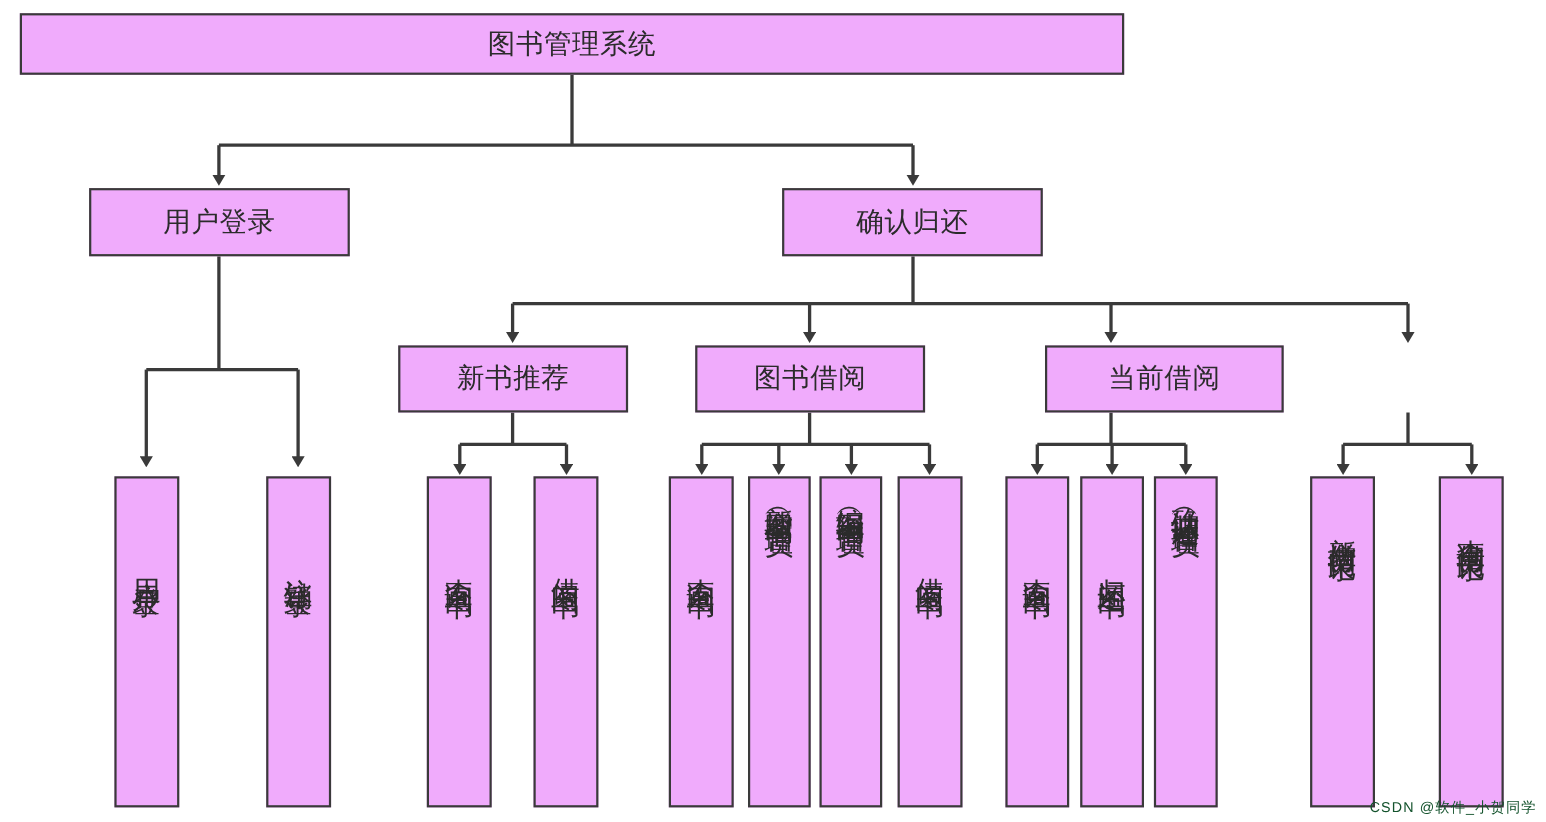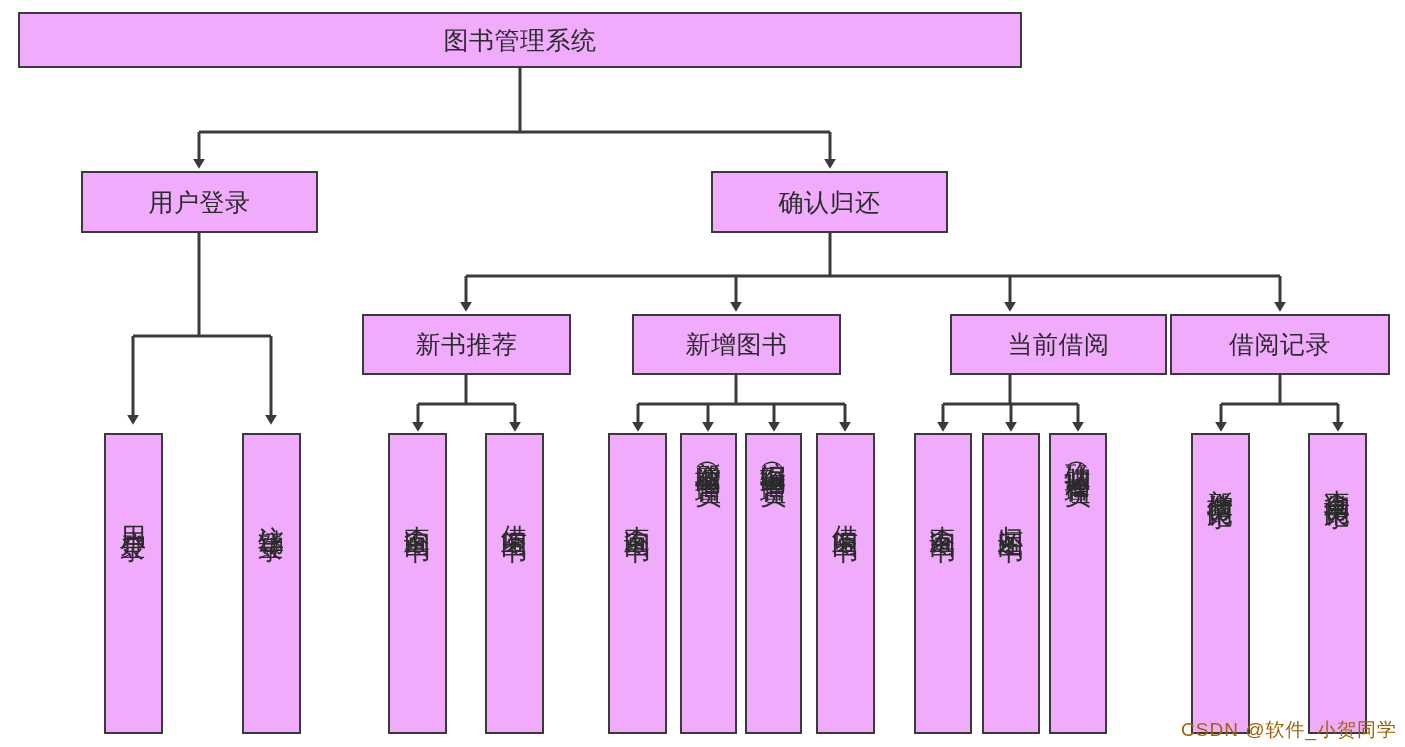--- a/index.html
+++ b/index.html
@@ -55,22 +55,22 @@
     white-space:nowrap;
     display:block;
   }
   .node.vert.tall .lbl{
     letter-spacing:3px;
   }
   .watermark{
     position:absolute;
     right:8px;
     bottom:4px;
-    font-size:19px;
-    color:#a16207;
+    font-size:13px;
+    color:#14532d;
     letter-spacing:1px;
     z-index:3;
     white-space:nowrap;
   }
 </style>
 </head>
 <body>
 
 <div id="canvas">
 
@@ -137,30 +137,27 @@
 
   <div class="node horiz" style="left:711px;top:171px;width:237px;height:62px;">
     <span class="lbl">确认归还</span>
   </div>
 
   <div class="node horiz" style="left:362px;top:314px;width:209px;height:61px;">
     <span class="lbl">新书推荐</span>
   </div>
 
   <div class="node horiz" style="left:632px;top:314px;width:209px;height:61px;">
-    <span class="lbl">新增图书</span>
+    <span class="lbl">图书借阅</span>
   </div>
 
   <div class="node horiz" style="left:950px;top:314px;width:217px;height:61px;">
     <span class="lbl">当前借阅</span>
   </div>
 
-  <div class="node horiz" style="left:1170px;top:314px;width:220px;height:61px;">
-    <span class="lbl">借阅记录</span>
-  </div>
 
   <div class="node vert" style="left:104px;top:433px;width:59px;height:301px;padding-top:70px;">
     <span class="lbl">用户登录</span>
   </div>
 
   <div class="node vert" style="left:242px;top:433px;width:59px;height:301px;padding-top:70px;">
     <span class="lbl">注销登录</span>
   </div>
 
   <div class="node vert" style="left:388px;top:433px;width:59px;height:301px;padding-top:70px;">

